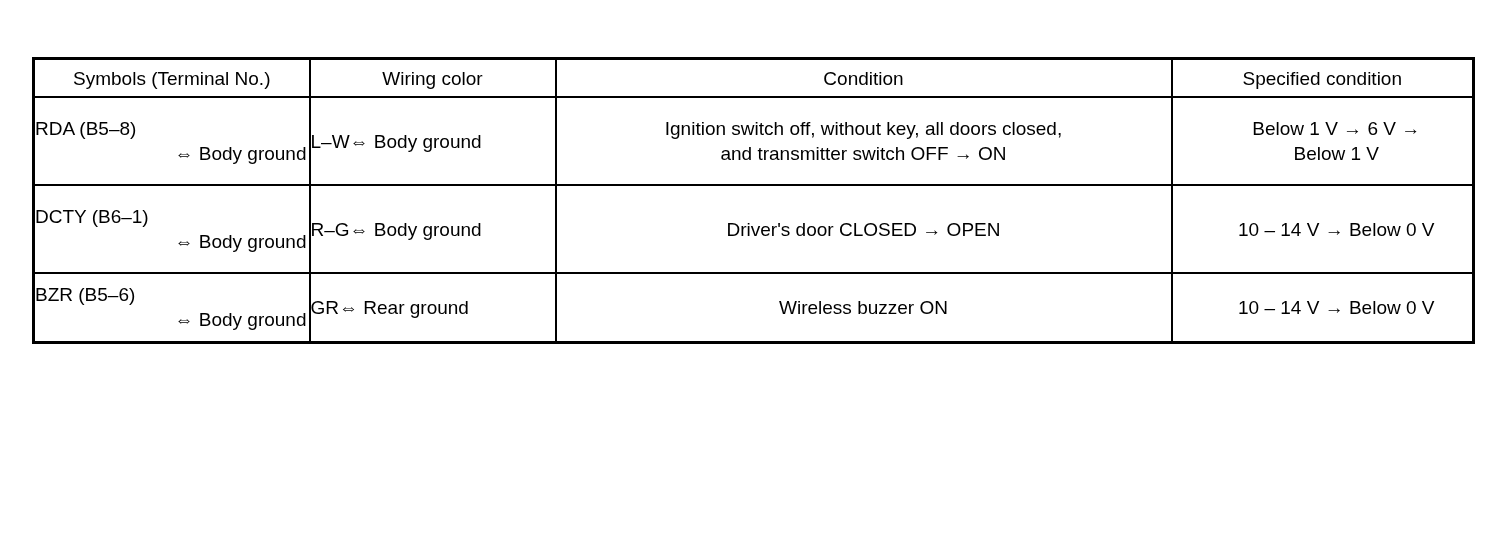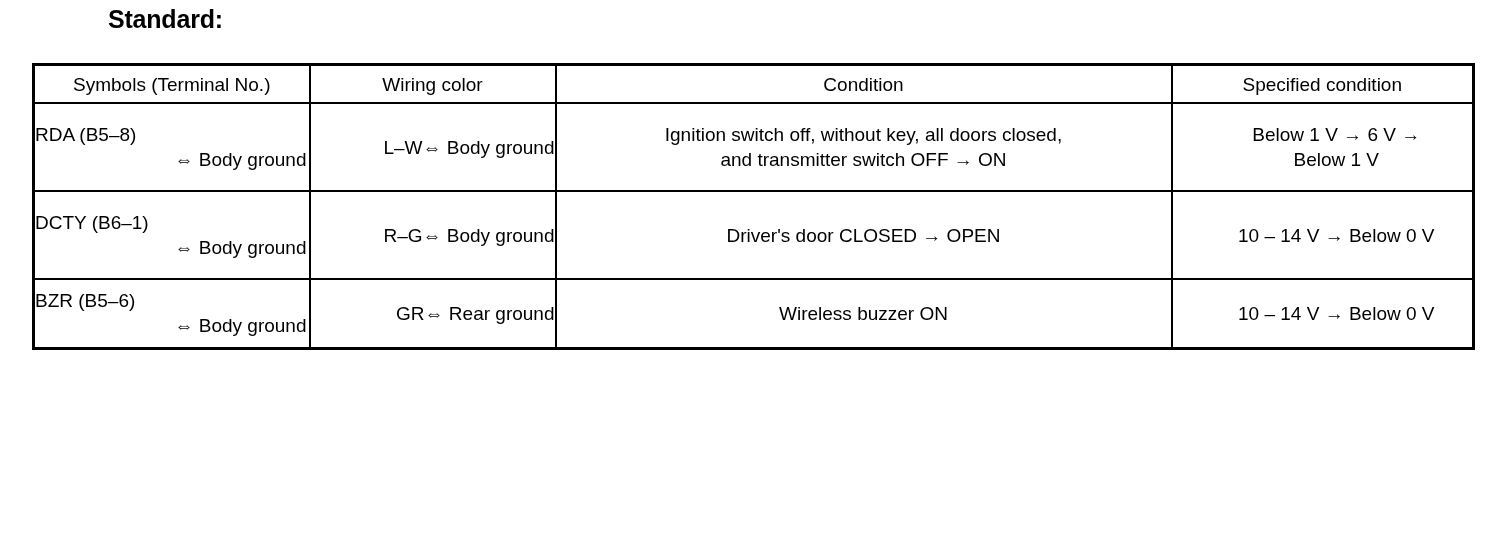--- a/index.html
+++ b/index.html
@@ -28,21 +28,21 @@
     top: 4px;
     font-size: 25px;
     font-weight: bold;
     letter-spacing: -0.2px;
     line-height: 30px;
   }
 
   .spec-table {
     position: absolute;
     left: 32px;
-    top: 63px;
+    top: 57px;
     width: 1440px;
     border-collapse: collapse;
     table-layout: fixed;
     border: 3px solid #000;
   }
 
   .spec-table td,
   .spec-table th {
     border: 2px solid #000;
     padding: 0;
@@ -77,21 +77,21 @@
   }
   .sym-line2 {
     display: block;
     text-align: right;
     white-space: nowrap;
     padding-right: 2px;
     margin-left: 40px;
   }
 
   .cell-wiring {
-    text-align: right;
+    text-align: left;
     font-weight: bold;
     white-space: nowrap;
   }
 
   .cell-condition {
     text-align: center;
     padding: 2px 8px 2px 10px;
     font-weight: bold;
   }
   .cond-line {
@@ -108,21 +108,20 @@
     display: block;
     white-space: nowrap;
     padding-left: 28px;
   }
 </style>
 </head>
 <body>
 
 <div id="page">
 
-  <div class="section-title">Standard:</div>
 
   <table class="spec-table">
     <colgroup>
       <col class="c-symbols">
       <col class="c-wiring">
       <col class="c-condition">
       <col class="c-spec">
     </colgroup>
 
     <thead>

